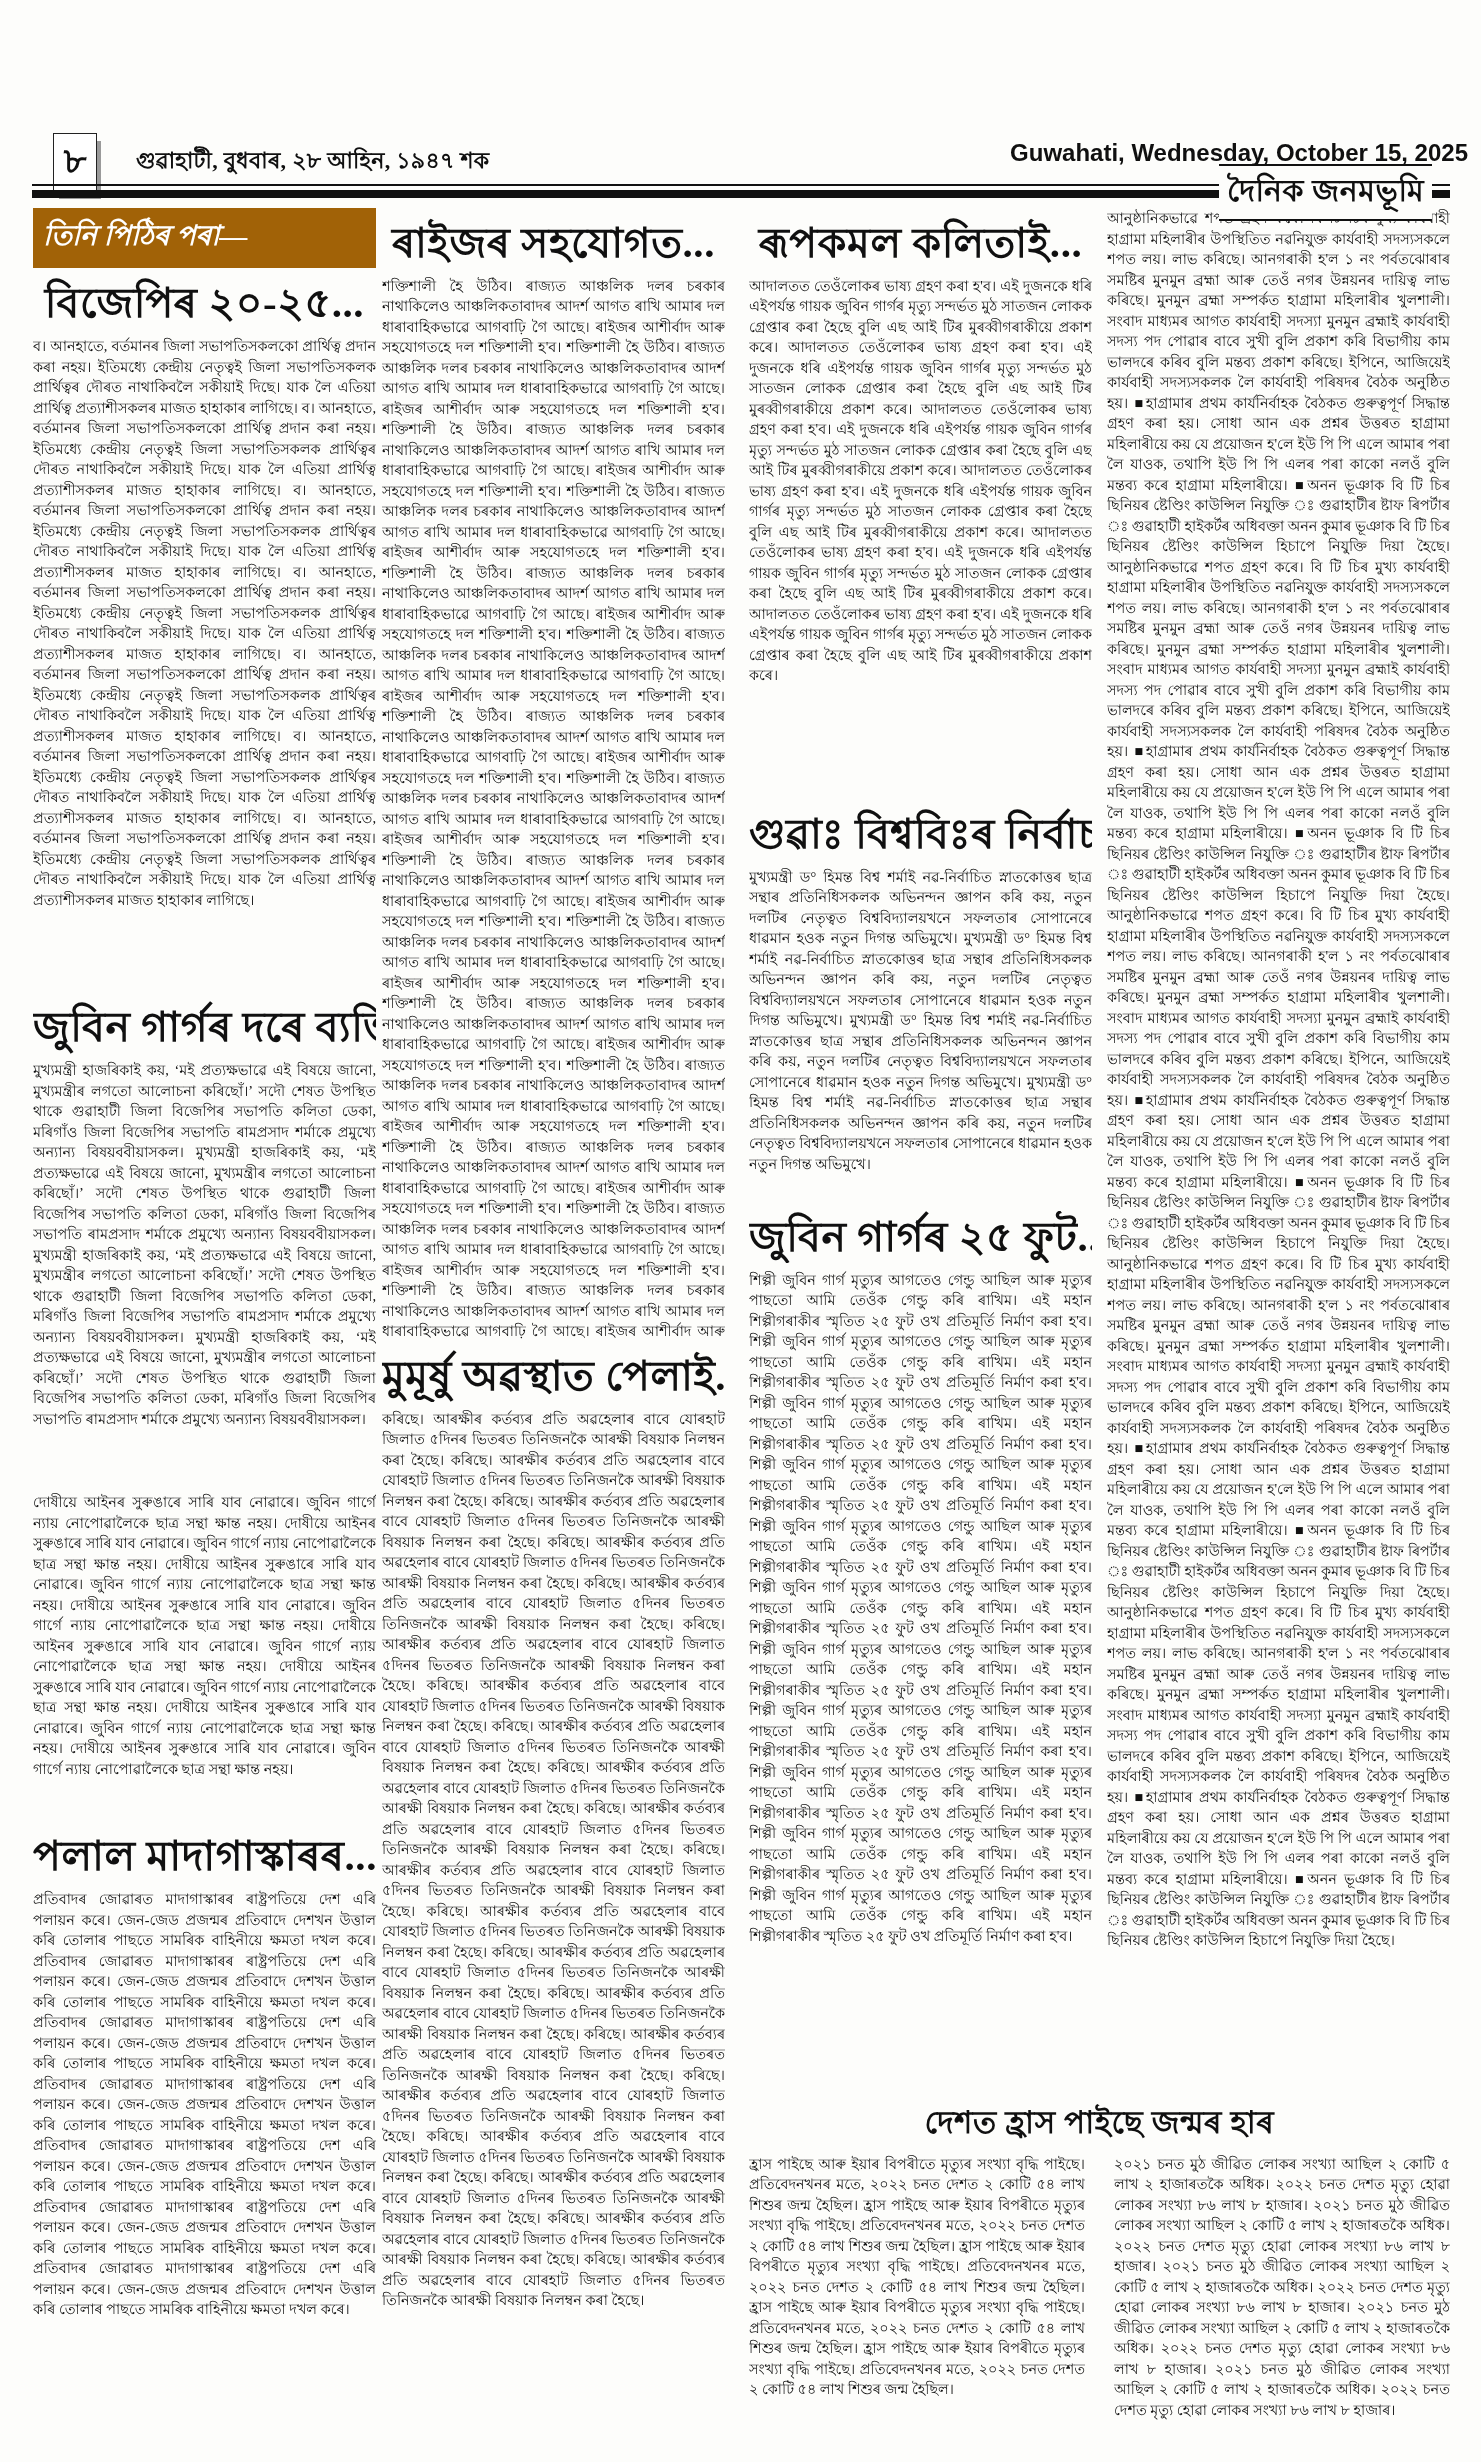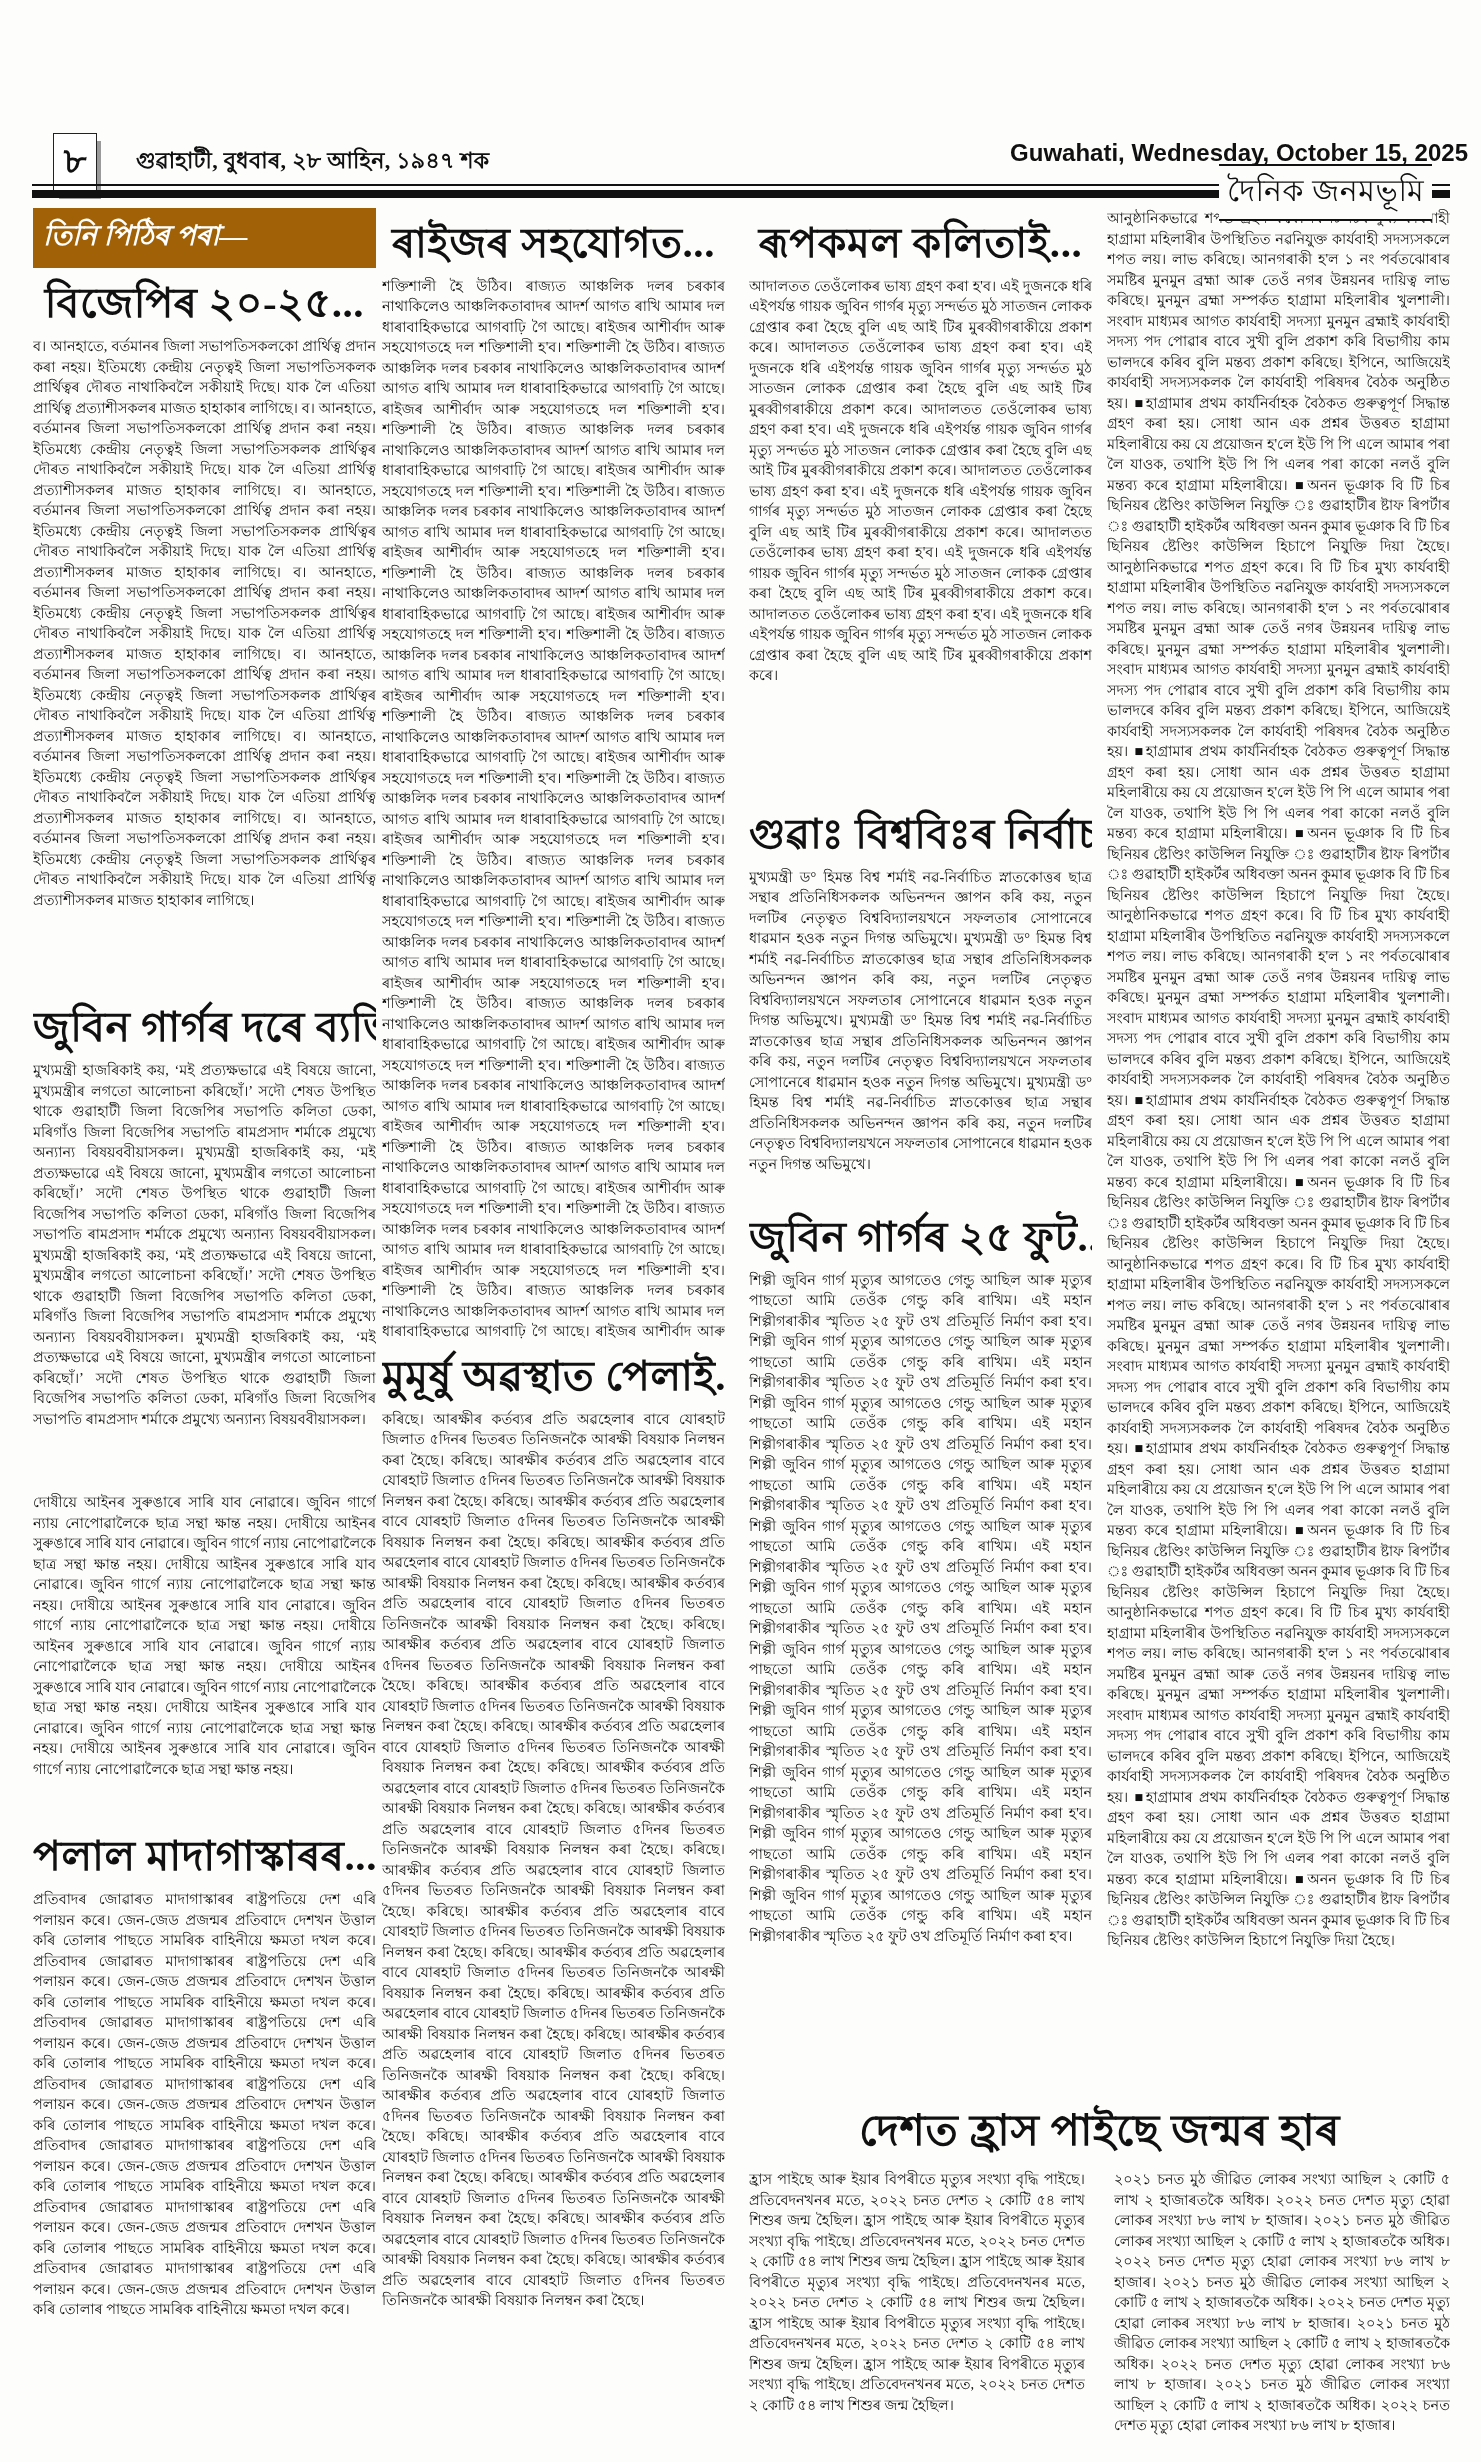--- a/index.html
+++ b/index.html
@@ -28,21 +28,21 @@
     position:absolute;right:14px;top:139px;
     font-family:"Liberation Sans", sans-serif;
     font-size:24px;font-weight:700;
   }
   
   .rule-thin{position:absolute;left:32px;top:184px;width:1418px;height:2.2px;background:#111;}
   .rule-thick{position:absolute;left:32px;top:190px;width:1418px;height:8.3px;background:#111;}
   .masthead{
     position:absolute;right:50px;top:164px;z-index:3;
     background:#fdfdfb;padding:1.1px 7.7px;
-    font-size:30px;font-weight:400;letter-spacing:0.6px;
+    font-size:30px;font-weight:700;letter-spacing:0.6px;
     border-top:2.2px solid #111;border-bottom:2.2px solid #111;
   }
   
   .col{position:absolute;top:208px;width:343px;overflow:hidden;}
   #col1{left:33px;height:2250px;}
   #col2{left:382px;height:2250px;}
   #col3{left:749px;height:1886px;}
   #col4{left:1107px;height:1886px;}
   .kicker{
     background:#a16207;color:#ffffff;
@@ -53,21 +53,21 @@
     font-weight:700;font-size:41px;line-height:1.28;
     text-align:center;margin:8.9px 0 6.6px;letter-spacing:0.6px;
     white-space:nowrap;overflow:hidden;
   }
   .body{
     font-size:14.4px;line-height:20.5px;text-align:justify;
     overflow:hidden;margin:0 0 3.3px;
   }
   
   #bottom-story{position:absolute;left:749px;top:2103px;width:701px;height:354px;overflow:hidden;}
-  #bottom-story .headline{font-size:43px;margin:0 0 11px;}
+  #bottom-story .headline{font-size:31px;margin:0 0 11px;}
   .bottom-cols{display:flex;gap:29px;}
   .bottom-cols .body{width:343px;height:280px;}
 </style>
 </head>
 <body>
 
 <div class="pagenum-shadow"></div>
 <div class="pagenum-box">
   <span>৮</span>
 </div>

